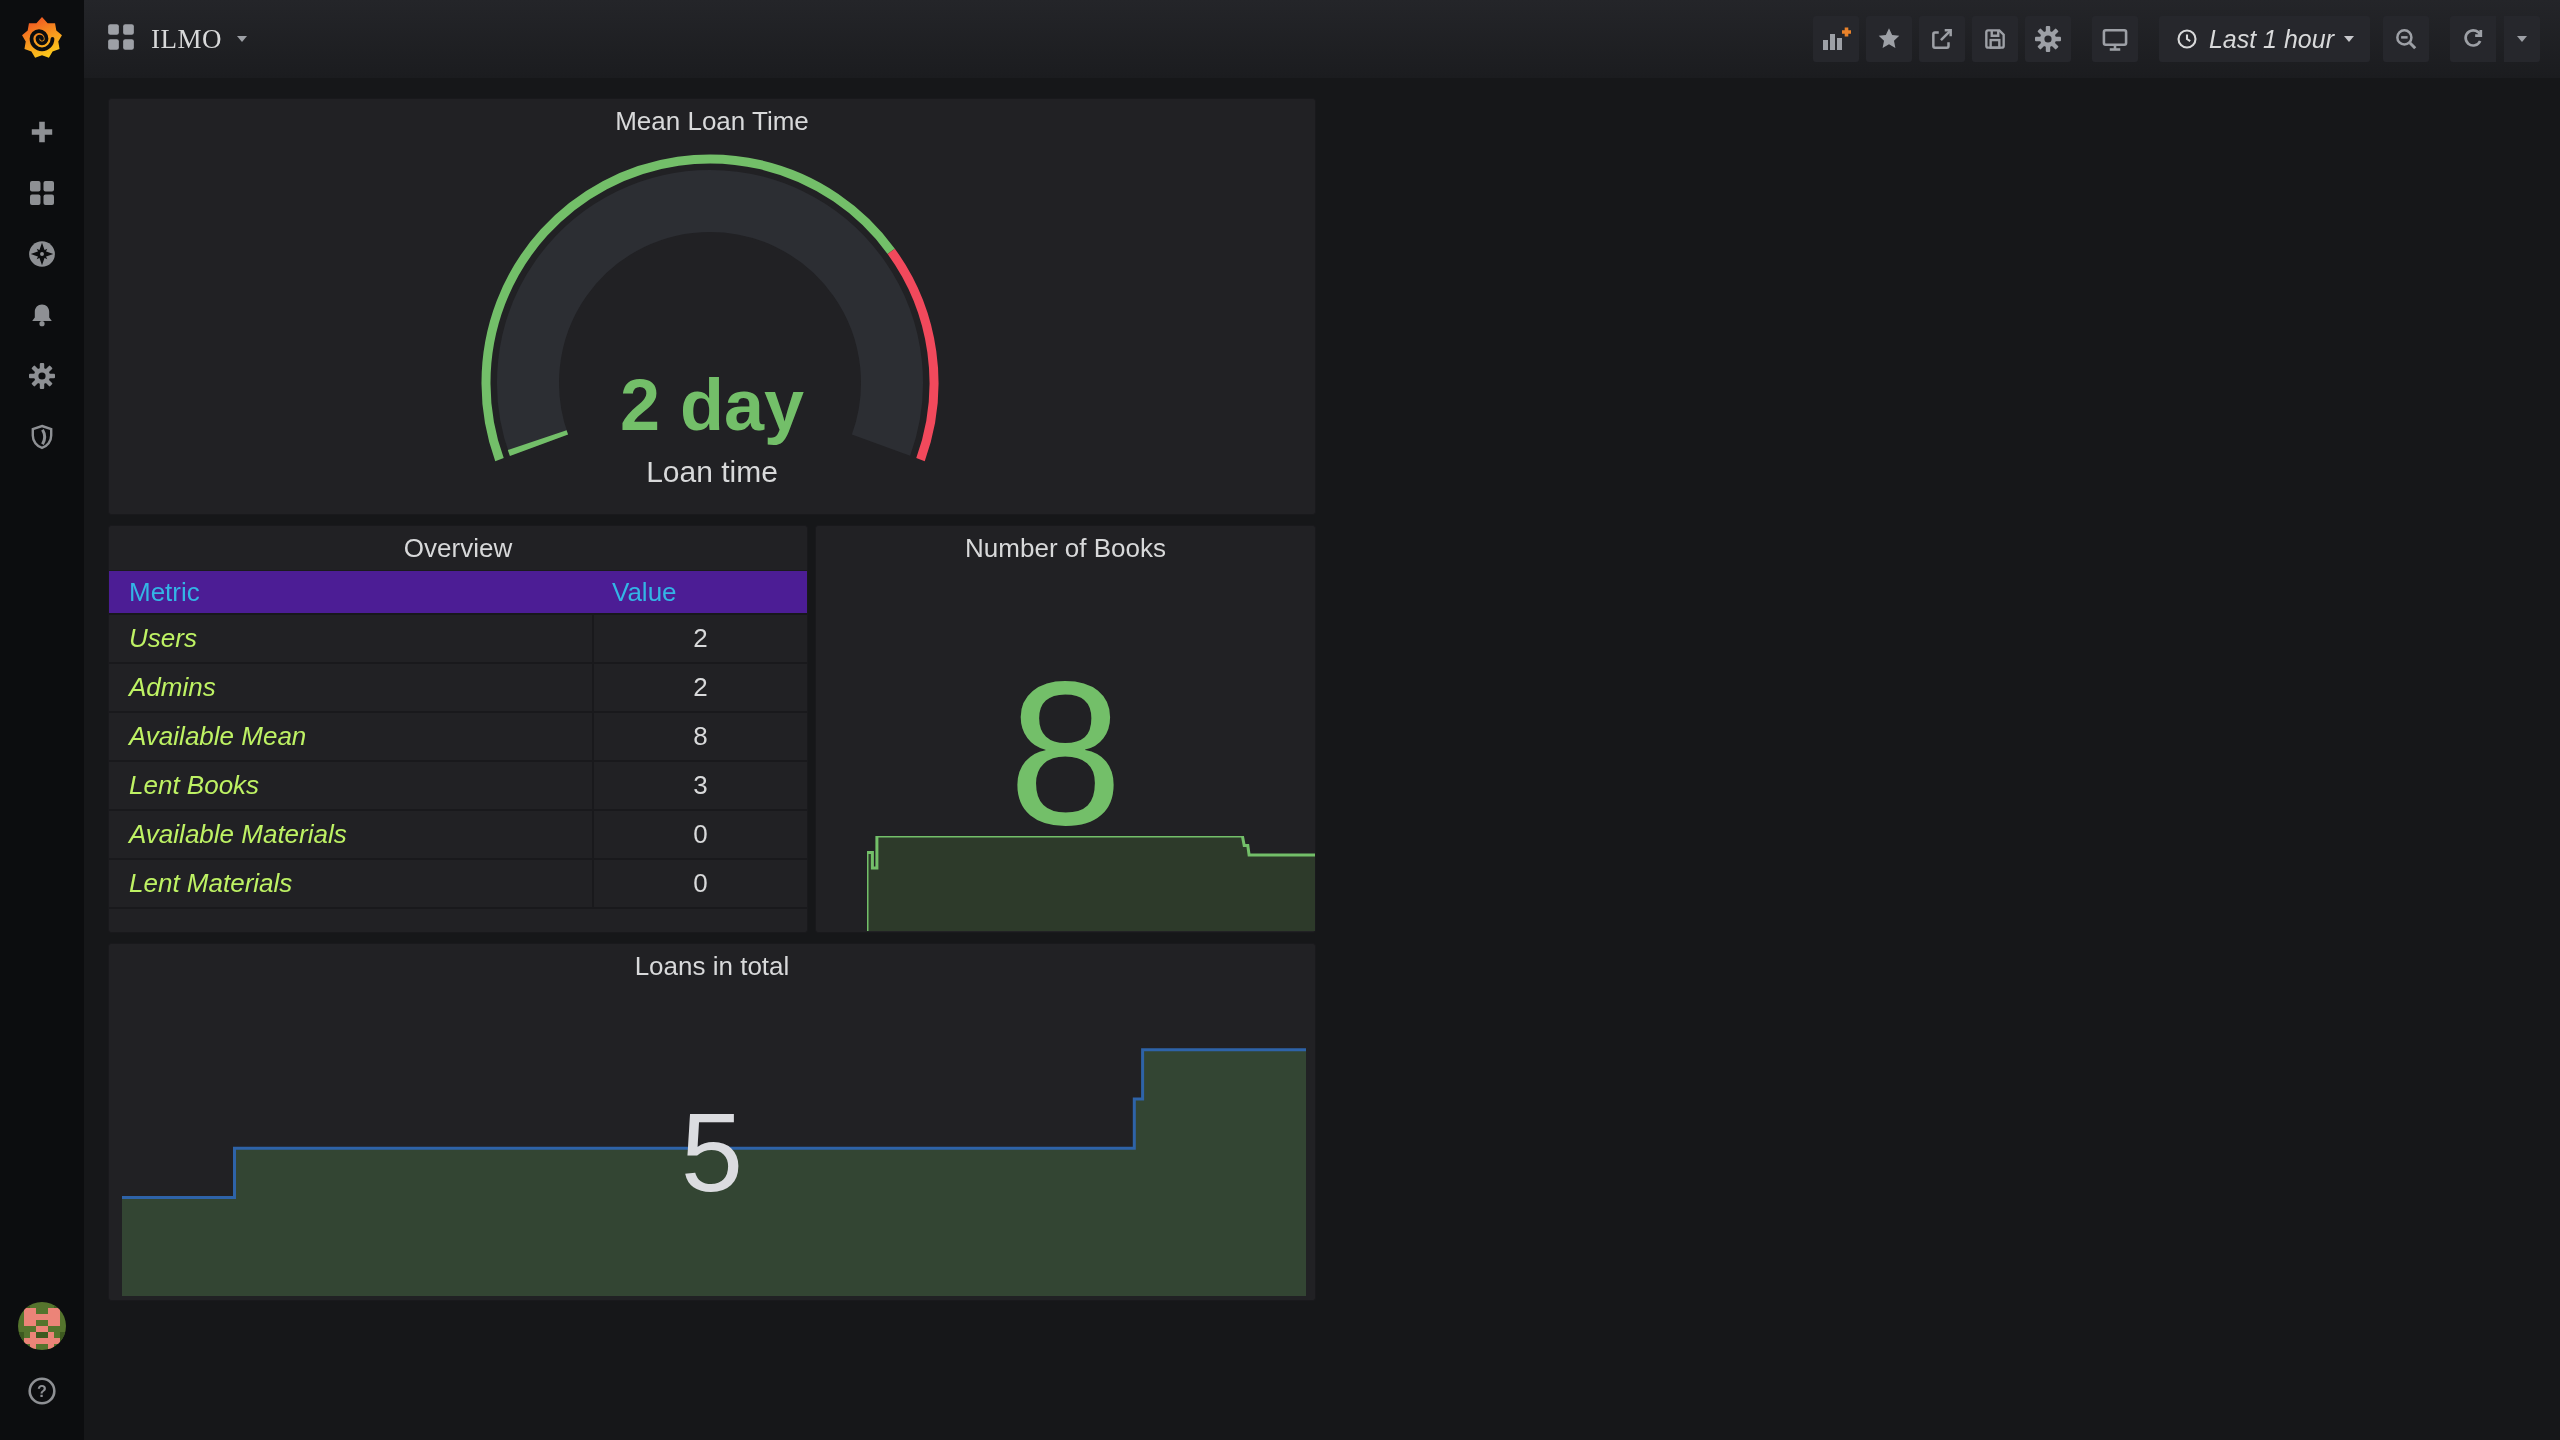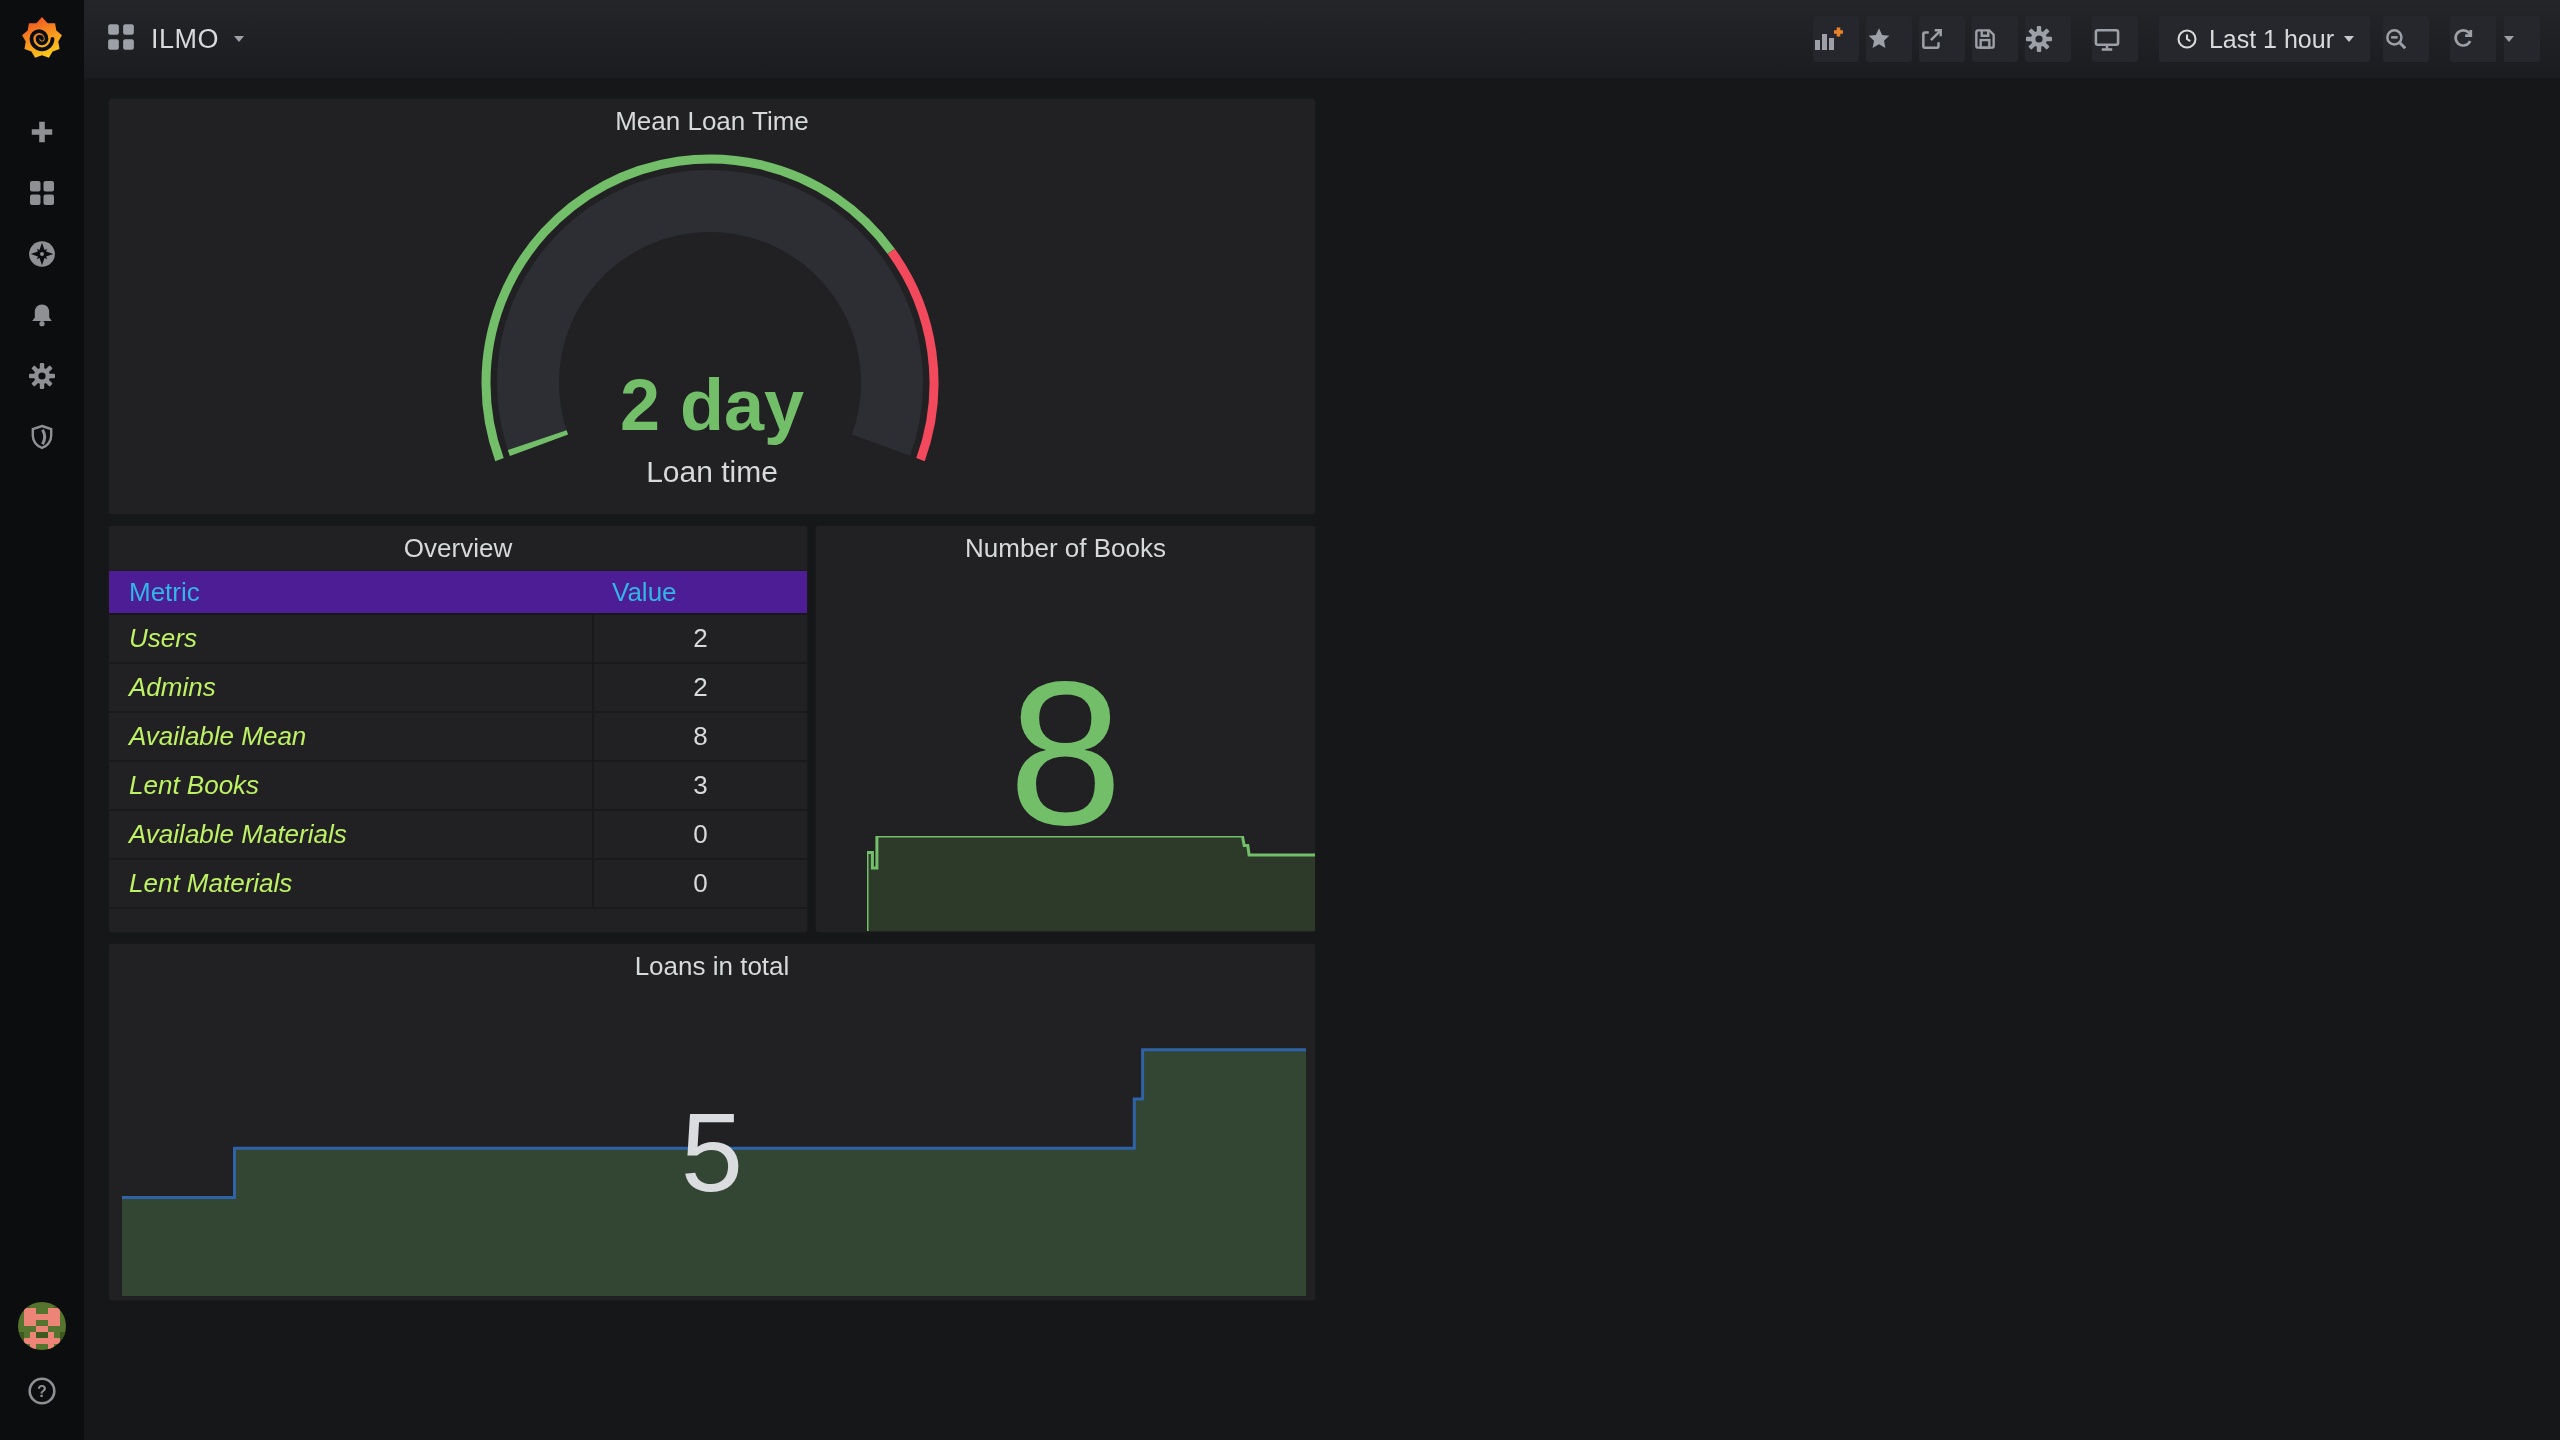--- a/index.html
+++ b/index.html
@@ -15,27 +15,27 @@
     color:#8e9094;cursor:pointer;}
   .side-bottom{margin-top:auto;display:flex;flex-direction:column;align-items:center;gap:17px;padding-bottom:25px;}
   .avatar{width:48px;height:48px;border-radius:50%;overflow:hidden;cursor:pointer;}
 
   
   .topbar{position:absolute;left:84px;right:0;top:0;height:78px;
     background:linear-gradient(180deg,#242529 0%,#1b1c1f 100%);
     display:flex;align-items:center;justify-content:space-between;padding:0 20px 0 22px;box-sizing:border-box;}
   .crumb{display:flex;align-items:center;gap:15px;cursor:pointer;}
   .crumb .grid-ic{color:#9da0a6;}
-  .dash-title{font-size:27px;color:#d8d9da;letter-spacing:.5px;}
+  .dash-title{font-size:27px;color:#d8d9da;letter-spacing:.5px;font-family:Liberation Serif, serif;}
   .caret{width:0;height:0;border-left:6px solid transparent;border-right:6px solid transparent;
     border-top:7px solid #9da0a6;}
   .caret.small{border-left-width:5px;border-right-width:5px;border-top-width:6px;}
   .toolbar{display:flex;align-items:center;gap:7px;}
   .tbtn{height:46px;min-width:46px;background:#26272c;border-radius:3px;display:flex;
-    align-items:center;justify-content:flex-start;color:#9da0a6;cursor:pointer;box-sizing:border-box;}
+    align-items:center;justify-content:center;color:#9da0a6;cursor:pointer;box-sizing:border-box;font-style:italic;}
   .tbtn.time{padding:0 16px;gap:10px;color:#d8d9da;font-size:25px;margin-left:14px;}
   .tbtn.monitor{margin-left:14px;}
   .tbtn.zoomout{margin-left:6px;}
   .tbtn.refresh{margin-left:14px;border-top-right-radius:0;border-bottom-right-radius:0;}
   .tbtn.refresh-caret{min-width:36px;border-top-left-radius:0;border-bottom-left-radius:0;margin-left:1px;}
 
   
   .panel{position:absolute;background:#212124;border:1px solid #19191c;border-radius:3px;box-sizing:border-box;}
   .panel-title{position:absolute;top:0;left:0;right:0;height:44px;display:flex;align-items:center;
     justify-content:center;font-size:26px;font-weight:500;color:#d8d9da;cursor:pointer;}

